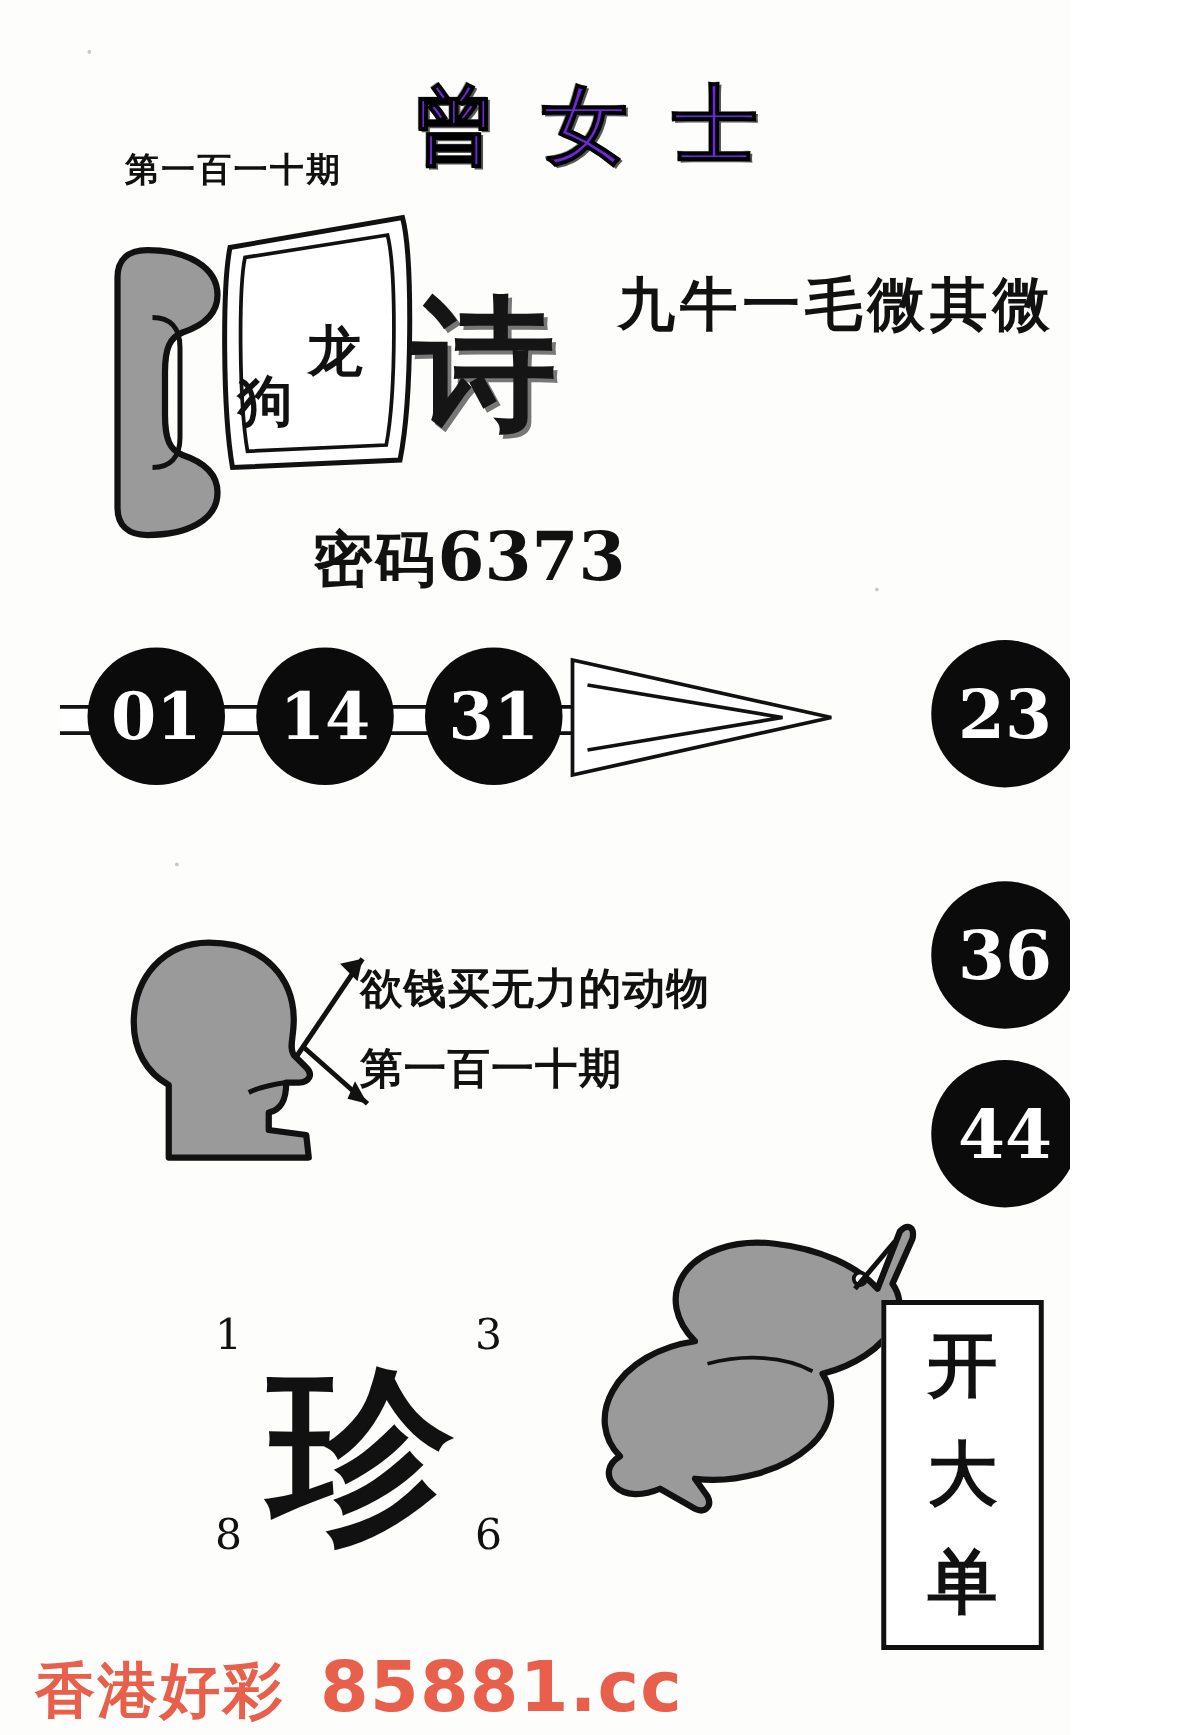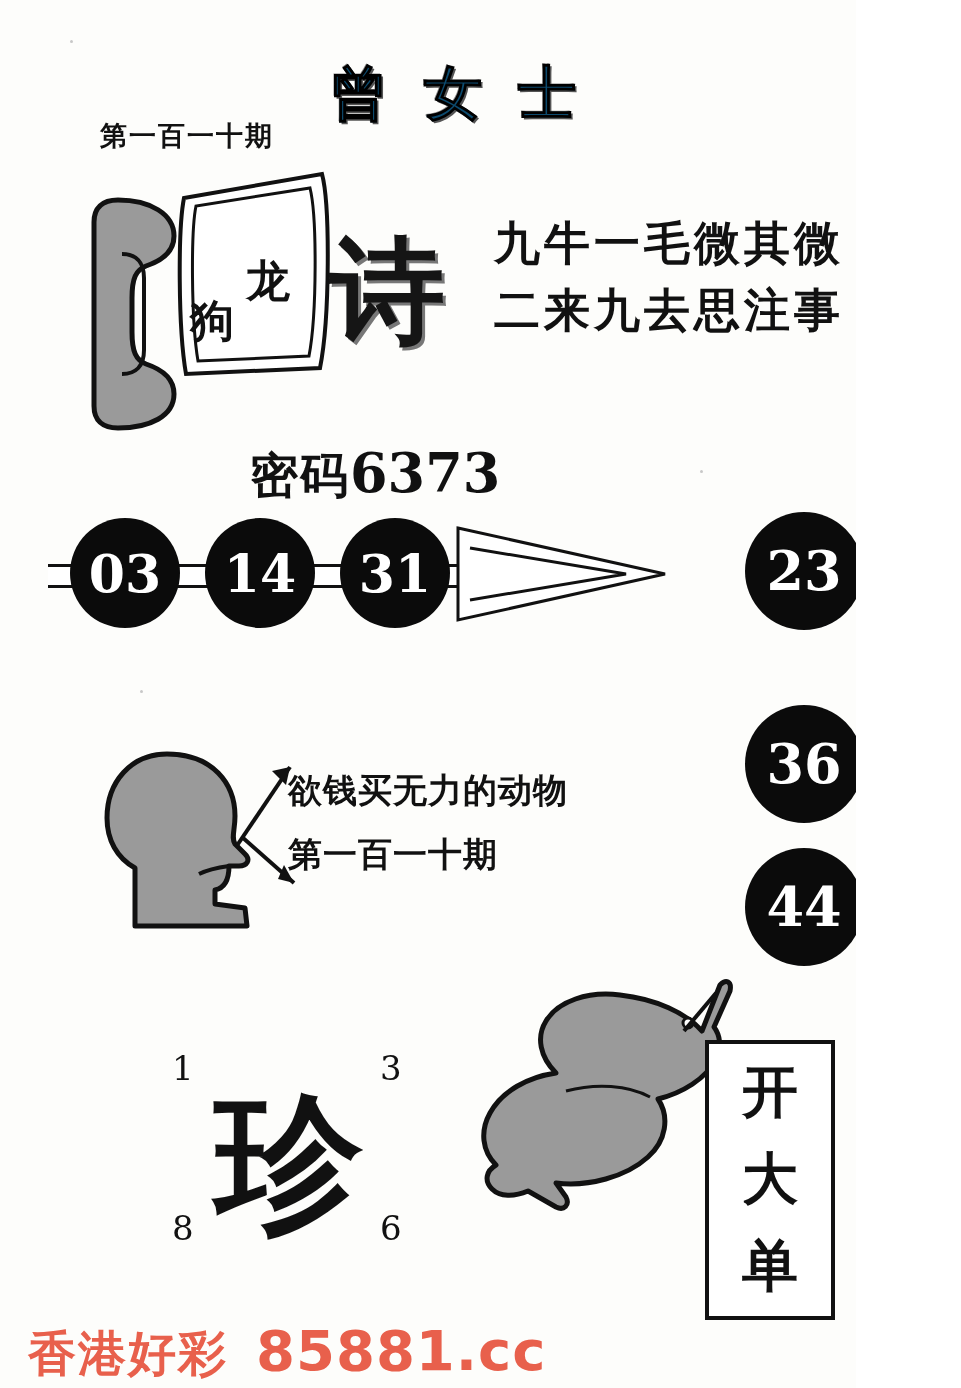--- a/index.html
+++ b/index.html
@@ -27,24 +27,24 @@
     font-size: 27px;
     letter-spacing: 2px;
     color: #111;
     font-weight: 700;
   }
   .brand-title {
     position: absolute;
     left: 330px;
     top: 55px;
     font-family: Liberation Serif, serif;
-    font-size: 58px;
+    font-size: 68px;
     font-weight: 700;
     letter-spacing: 36px;
-    color: #0c4a6e;
+    color: #6d28d9;
     -webkit-text-stroke: 1px #000;
     text-shadow: 2px 2px 0 #555, -1px -1px 0 #888;
   }
 
   
   .phone-icon {
     position: absolute;
     left: 88px;
     top: 192px;
     width: 96px;
@@ -95,21 +95,20 @@
   
   .password {
     position: absolute;
     left: 250px;
     top: 413px;
     font-family: "DejaVu Serif", serif;
     font-size: 48px;
     font-weight: 700;
     letter-spacing: 2px;
     color: #111;
-    margin-top: 28px;
   }
   .password .digits {
     font-size: 54px;
     letter-spacing: 0px;
   }
 
   
   .ball {
     position: absolute;
     border-radius: 50%;
@@ -294,34 +293,33 @@
     <path d="M152 6 C160 36 160 150 150 200 L16 206 C8 160 8 60 14 30 Z" fill="#ffffff" stroke="#111" stroke-width="4"></path>
     <path d="M140 20 C147 48 147 146 139 188 L28 193 C21 152 21 62 26 38 Z" fill="none" stroke="#111" stroke-width="3"></path>
   </svg>
   <div class="plate-char a">龙</div>
   <div class="plate-char b">狗</div>
 
   <div class="shi-char">诗</div>
 
   <div class="poem">
     <div>九牛一毛微其微</div>
-    <div>二来九去思注事</div>
   </div>
 
   <div class="password">
     <span>密码</span><span class="digits">6373</span>
   </div>
 
   <div class="arrow-shaft"></div>
   <svg class="arrow-head" viewBox="0 0 230 112">
     <path d="M18 10 L225 56 L18 102 Z" fill="#ffffff" stroke="#111" stroke-width="3"></path>
     <path d="M30 30 L186 56 L30 82" fill="none" stroke="#111" stroke-width="3"></path>
   </svg>
 
-  <div class="ball row b1">03</div>
+  <div class="ball row b1">01</div>
   <div class="ball row b2">14</div>
   <div class="ball row b3">31</div>
 
   <div class="ball side s1">23</div>
   <div class="ball side s2">36</div>
   <div class="ball side s3">44</div>
 
   <svg class="head-icon" viewBox="0 0 180 185">
     <path d="M72 6 C118 6 140 36 140 68 C140 82 136 90 140 96
              L150 106 C156 112 152 118 144 118 L134 118

